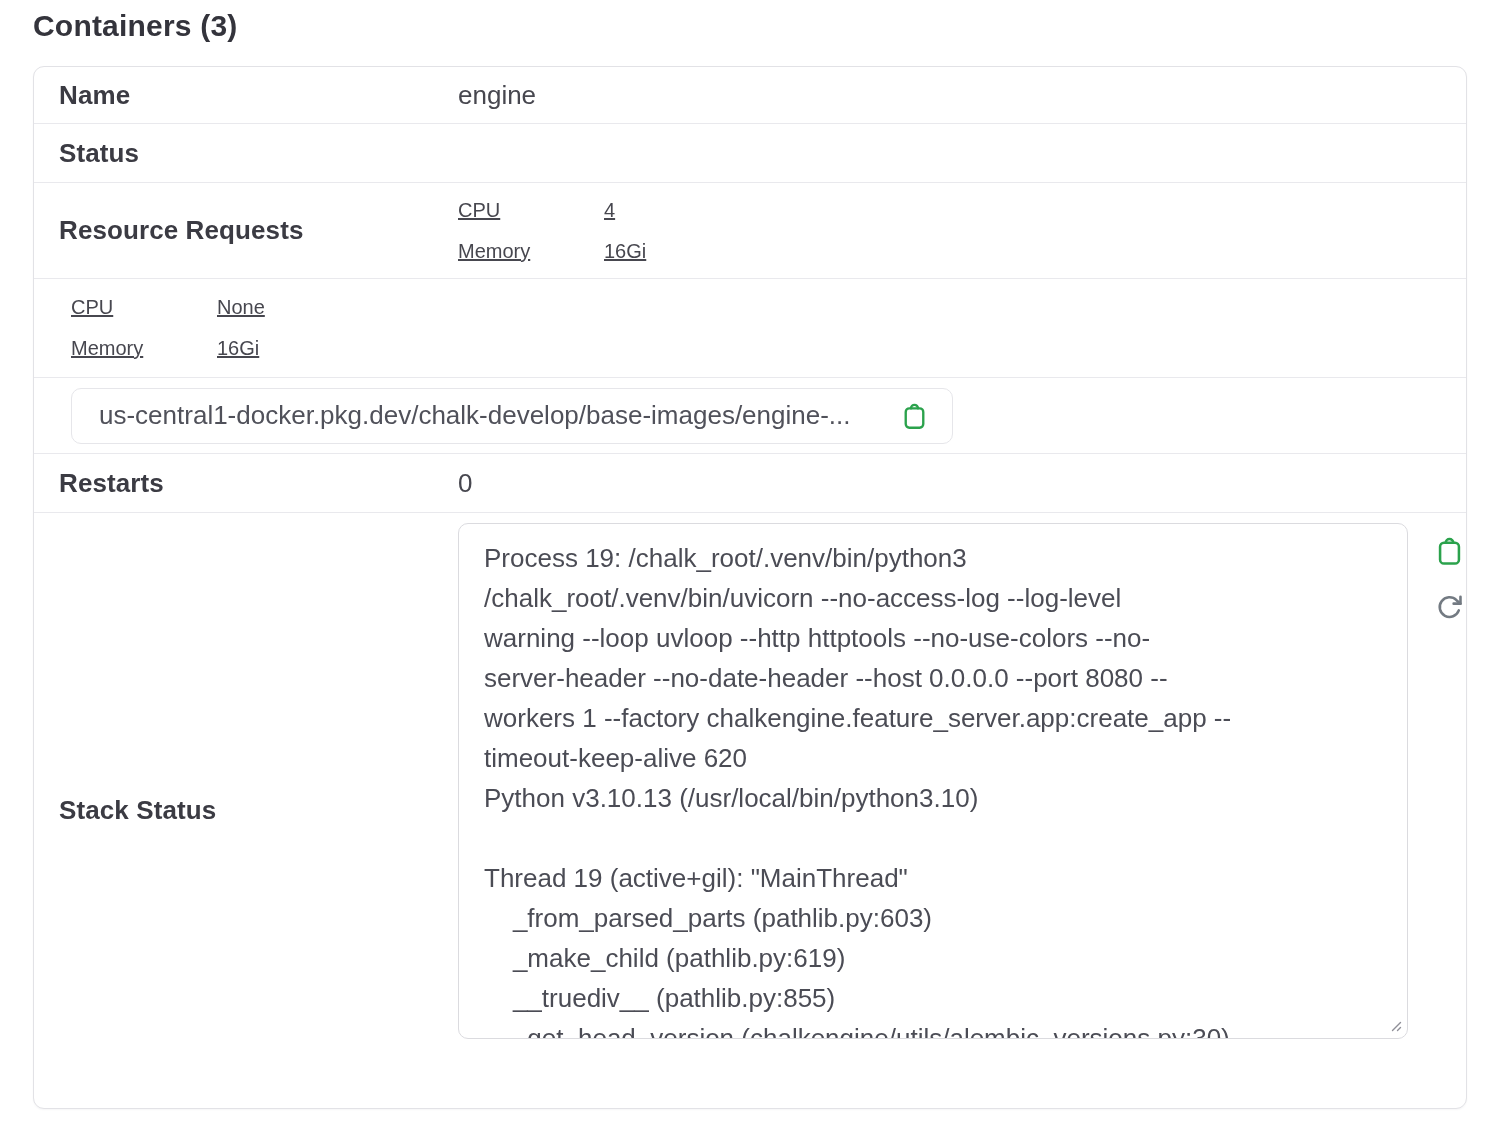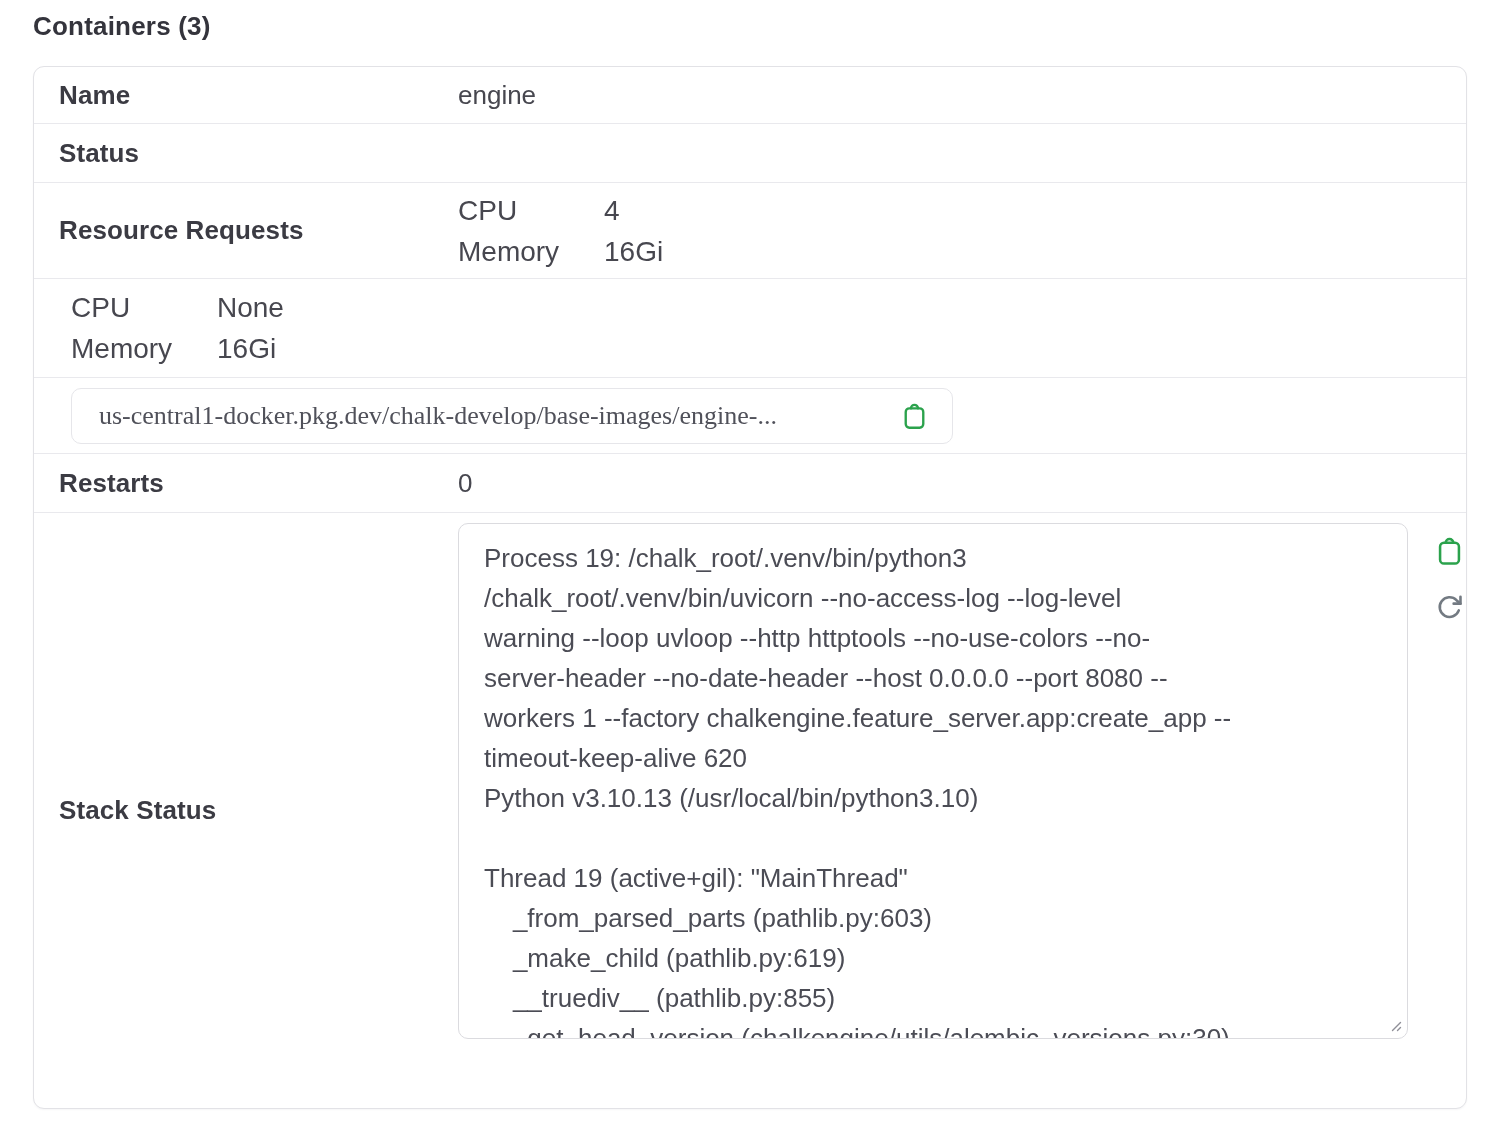--- a/index.html
+++ b/index.html
@@ -6,21 +6,21 @@
   html, body { width: 1496px; background: #ffffff; }
   body {
     font-family: "Liberation Sans", "DejaVu Sans", sans-serif;
     color: #47474f;
     height: 1136px;
     position: relative;
     overflow: hidden;
   }
   .page-title {
     margin: 8px 0 22px 33px;
-    font-size: 26px;
+    font-size: 30px;
     line-height: 36px;
     font-weight: 700;
     color: #34343c;
     letter-spacing: 0.2px;
   }
   .card {
     margin: 0 29px 0 33px;
     width: 1434px;
     border: 1px solid #e2e2e6;
     border-radius: 11px;
@@ -64,35 +64,35 @@
   .status-dot {
     width: 14px; height: 14px; border-radius: 50%;
     background: #2ba24c;
     flex: none;
   }
 
   .kv {
     display: grid;
     grid-template-columns: 146px auto;
     line-height: 41px;
-    font-size: 28px;
+    font-size: 20px;
     color: #47474f;
+    text-decoration: underline;
   }
 
   .image-box {
     width: 882px;
     height: 56px;
     border: 1px solid #e6e6ea;
     border-radius: 10px;
     display: flex;
     align-items: center;
     justify-content: space-between;
     padding: 0 24px 0 27px;
     background: #fff;
-    font-family: Liberation Serif, serif;
   }
   .image-text {
     font-size: 26px;
     color: #50515a;
     white-space: nowrap;
     overflow: hidden;
     text-overflow: ellipsis;
     flex: 1;
   }
   .icon-btn {

